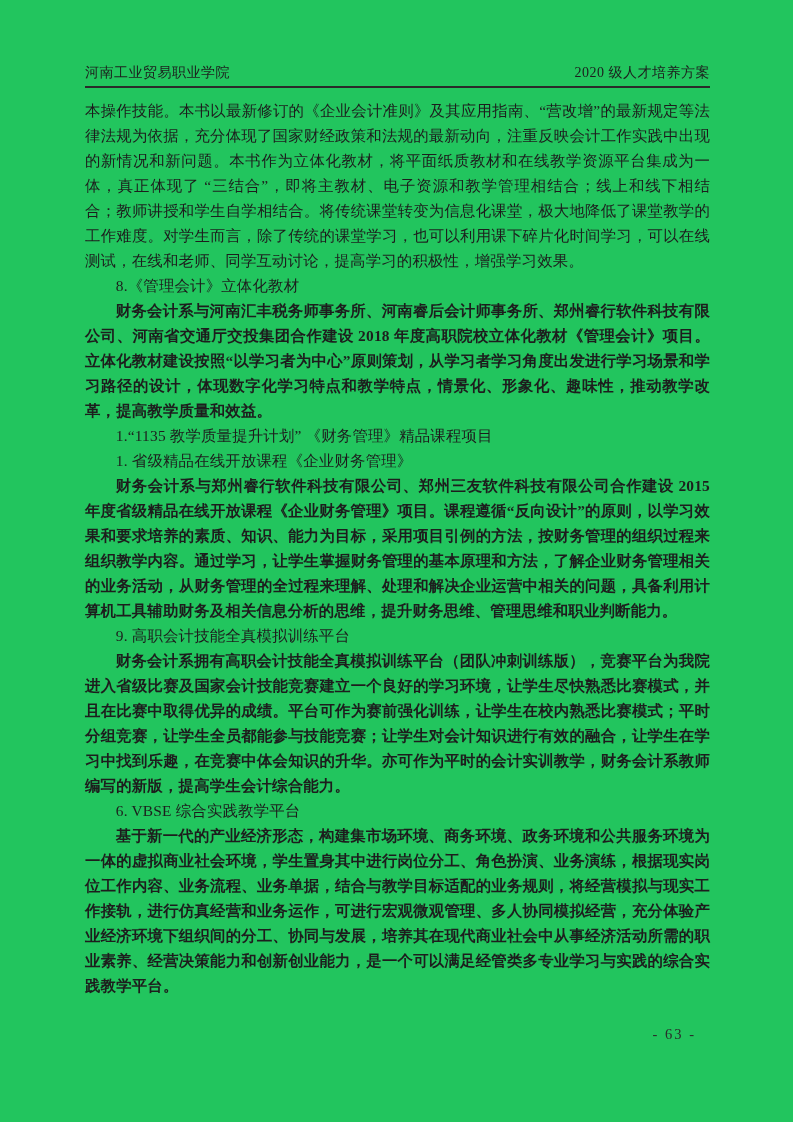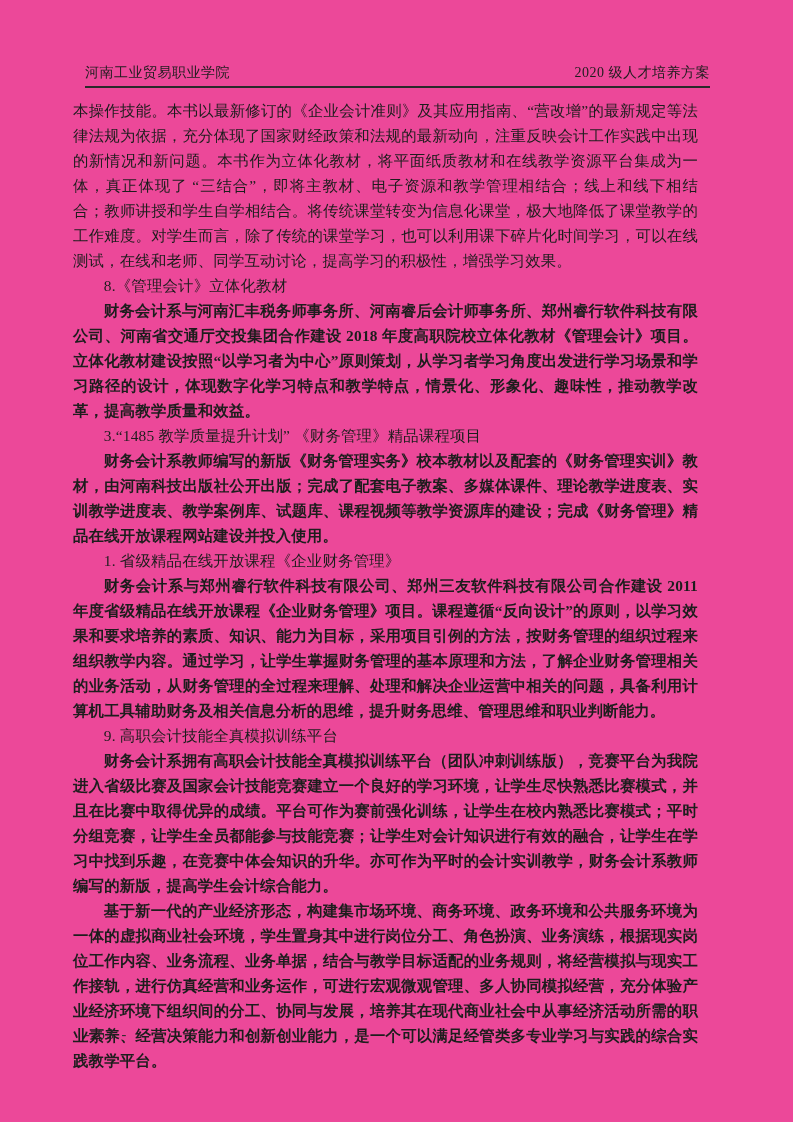--- a/index.html
+++ b/index.html
@@ -4,21 +4,21 @@
 <style>
   html, body {
     margin: 0;
     padding: 0;
     background: #f2f2ef;
   }
   .page {
     position: relative;
     width: 793px;
     height: 1122px;
-    background: #ec4899;
+    background: #22c55e;
     font-family: "Liberation Serif", "DejaVu Serif", serif;
     color: #1d1d1d;
     overflow: hidden;
   }
   .header {
     position: absolute;
     left: 85px;
     width: 625px;
     top: 62px;
     height: 26px;
@@ -26,21 +26,21 @@
     justify-content: space-between;
     align-items: flex-end;
     font-size: 14px;
     letter-spacing: 0.5px;
     border-bottom: 2px solid #2a2a2a;
     padding-bottom: 4px;
     box-sizing: border-box;
   }
   .body-text {
     position: absolute;
-    left: 73px;
+    left: 85px;
     width: 625px;
     top: 98px;
     font-size: 15.4px;
     line-height: 25px;
     text-align: justify;
     letter-spacing: 0.2px;
   }
   .body-text p {
     margin: 0;
   }
@@ -52,21 +52,21 @@
     text-indent: 0;
   }
   .heading {
     text-indent: 2em;
   }
   .footer {
     position: absolute;
     left: 85px;
     width: 625px;
     top: 1026px;
-    text-align: left;
+    text-align: right;
     font-size: 14.5px;
     letter-spacing: 2px;
     padding-right: 14px;
     box-sizing: border-box;
     color: #2b2b2b;
   }
 </style>
 </head>
 <body>
 
@@ -74,26 +74,26 @@
 
   <div class="header">
     <span>河南工业贸易职业学院</span>
     <span>2020 级人才培养方案</span>
   </div>
 
   <div class="body-text">
     <p class="para-cont">本操作技能。本书以最新修订的《企业会计准则》及其应用指南、“营改增”的最新规定等法律法规为依据，充分体现了国家财经政策和法规的最新动向，注重反映会计工作实践中出现的新情况和新问题。本书作为立体化教材，将平面纸质教材和在线教学资源平台集成为一体，真正体现了 “三结合”，即将主教材、电子资源和教学管理相结合；线上和线下相结合；教师讲授和学生自学相结合。将传统课堂转变为信息化课堂，极大地降低了课堂教学的工作难度。对学生而言，除了传统的课堂学习，也可以利用课下碎片化时间学习，可以在线测试，在线和老师、同学互动讨论，提高学习的积极性，增强学习效果。</p>
     <p class="heading">8.《管理会计》立体化教材</p>
     <p class="para">财务会计系与河南汇丰税务师事务所、河南睿后会计师事务所、郑州睿行软件科技有限公司、河南省交通厅交投集团合作建设 2018 年度高职院校立体化教材《管理会计》项目。立体化教材建设按照“以学习者为中心”原则策划，从学习者学习角度出发进行学习场景和学习路径的设计，体现数字化学习特点和教学特点，情景化、形象化、趣味性，推动教学改革，提高教学质量和效益。</p>
-    <p class="heading">3.“1485 教学质量提升计划” 《财务管理》精品课程项目</p>
-    <p class="para">财务会计系教师编写的新版《财务管理实务》校本教材以及配套的《财务管理实训》教材，由河南科技出版社公开出版；完成了配套电子教案、多媒体课件、理论教学进度表、实训教学进度表、教学案例库、试题库、课程视频等教学资源库的建设；完成《财务管理》精品在线开放课程网站建设并投入使用。</p>
+    <p class="heading">1.“1135 教学质量提升计划” 《财务管理》精品课程项目</p>
     <p class="heading">1. 省级精品在线开放课程《企业财务管理》</p>
-    <p class="para">财务会计系与郑州睿行软件科技有限公司、郑州三友软件科技有限公司合作建设 2011 年度省级精品在线开放课程《企业财务管理》项目。课程遵循“反向设计”的原则，以学习效果和要求培养的素质、知识、能力为目标，采用项目引例的方法，按财务管理的组织过程来组织教学内容。通过学习，让学生掌握财务管理的基本原理和方法，了解企业财务管理相关的业务活动，从财务管理的全过程来理解、处理和解决企业运营中相关的问题，具备利用计算机工具辅助财务及相关信息分析的思维，提升财务思维、管理思维和职业判断能力。</p>
+    <p class="para">财务会计系与郑州睿行软件科技有限公司、郑州三友软件科技有限公司合作建设 2015 年度省级精品在线开放课程《企业财务管理》项目。课程遵循“反向设计”的原则，以学习效果和要求培养的素质、知识、能力为目标，采用项目引例的方法，按财务管理的组织过程来组织教学内容。通过学习，让学生掌握财务管理的基本原理和方法，了解企业财务管理相关的业务活动，从财务管理的全过程来理解、处理和解决企业运营中相关的问题，具备利用计算机工具辅助财务及相关信息分析的思维，提升财务思维、管理思维和职业判断能力。</p>
     <p class="heading">9. 高职会计技能全真模拟训练平台</p>
     <p class="para">财务会计系拥有高职会计技能全真模拟训练平台（团队冲刺训练版），竞赛平台为我院进入省级比赛及国家会计技能竞赛建立一个良好的学习环境，让学生尽快熟悉比赛模式，并且在比赛中取得优异的成绩。平台可作为赛前强化训练，让学生在校内熟悉比赛模式；平时分组竞赛，让学生全员都能参与技能竞赛；让学生对会计知识进行有效的融合，让学生在学习中找到乐趣，在竞赛中体会知识的升华。亦可作为平时的会计实训教学，财务会计系教师编写的新版，提高学生会计综合能力。</p>
+    <p class="heading">6. VBSE 综合实践教学平台</p>
     <p class="para">基于新一代的产业经济形态，构建集市场环境、商务环境、政务环境和公共服务环境为一体的虚拟商业社会环境，学生置身其中进行岗位分工、角色扮演、业务演练，根据现实岗位工作内容、业务流程、业务单据，结合与教学目标适配的业务规则，将经营模拟与现实工作接轨，进行仿真经营和业务运作，可进行宏观微观管理、多人协同模拟经营，充分体验产业经济环境下组织间的分工、协同与发展，培养其在现代商业社会中从事经济活动所需的职业素养、经营决策能力和创新创业能力，是一个可以满足经管类多专业学习与实践的综合实践教学平台。</p>
   </div>
 
   <div class="footer">
     <span>- 63 -</span>
   </div>
 
 </div>
 
 </body></html>

